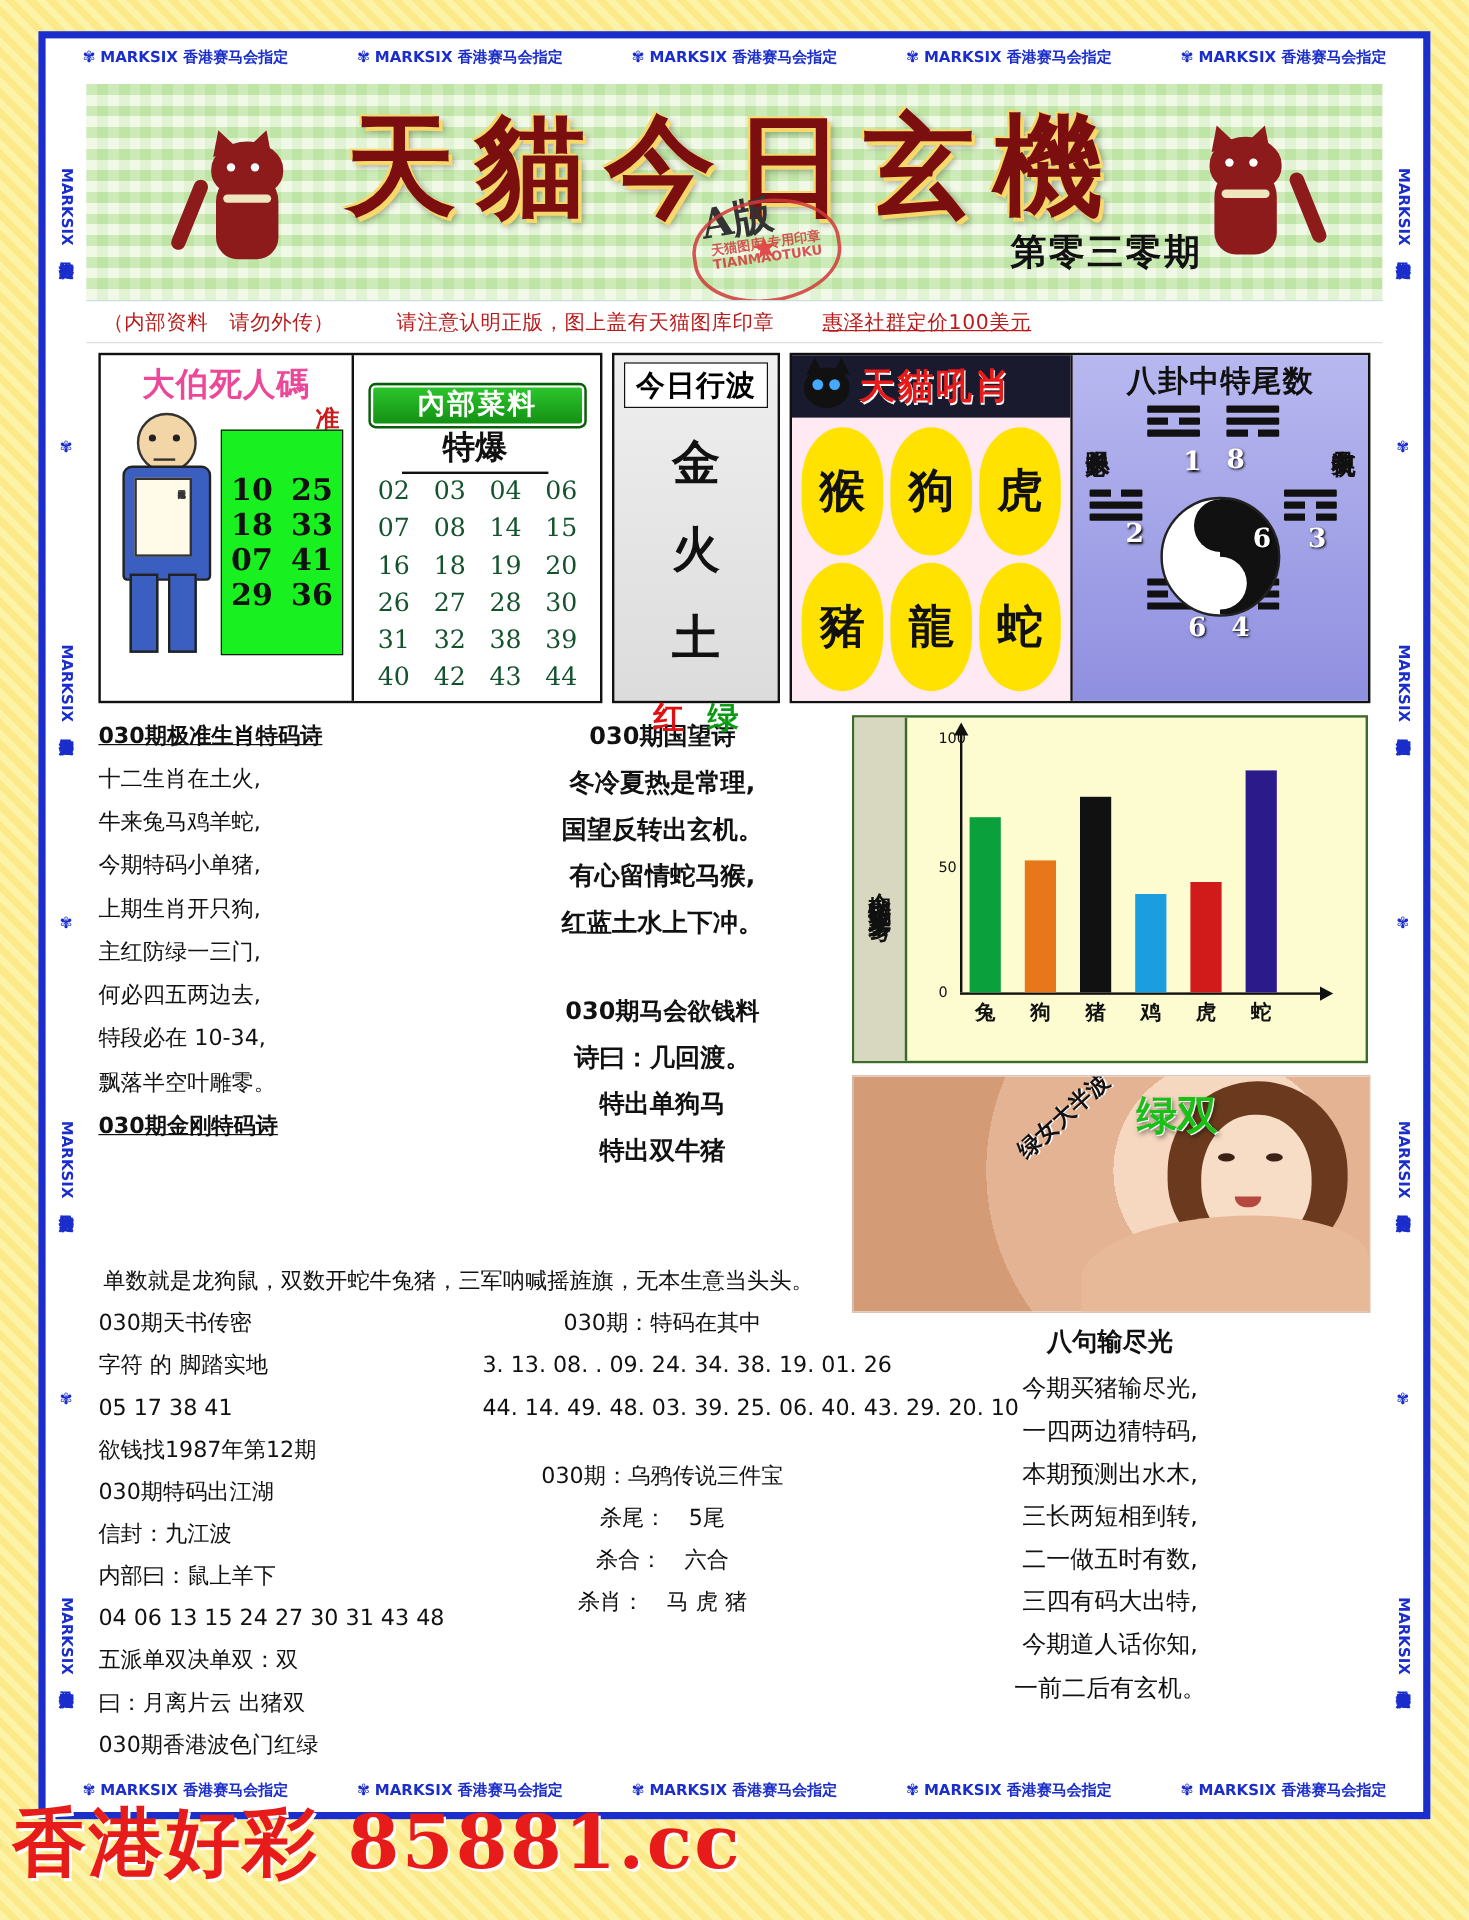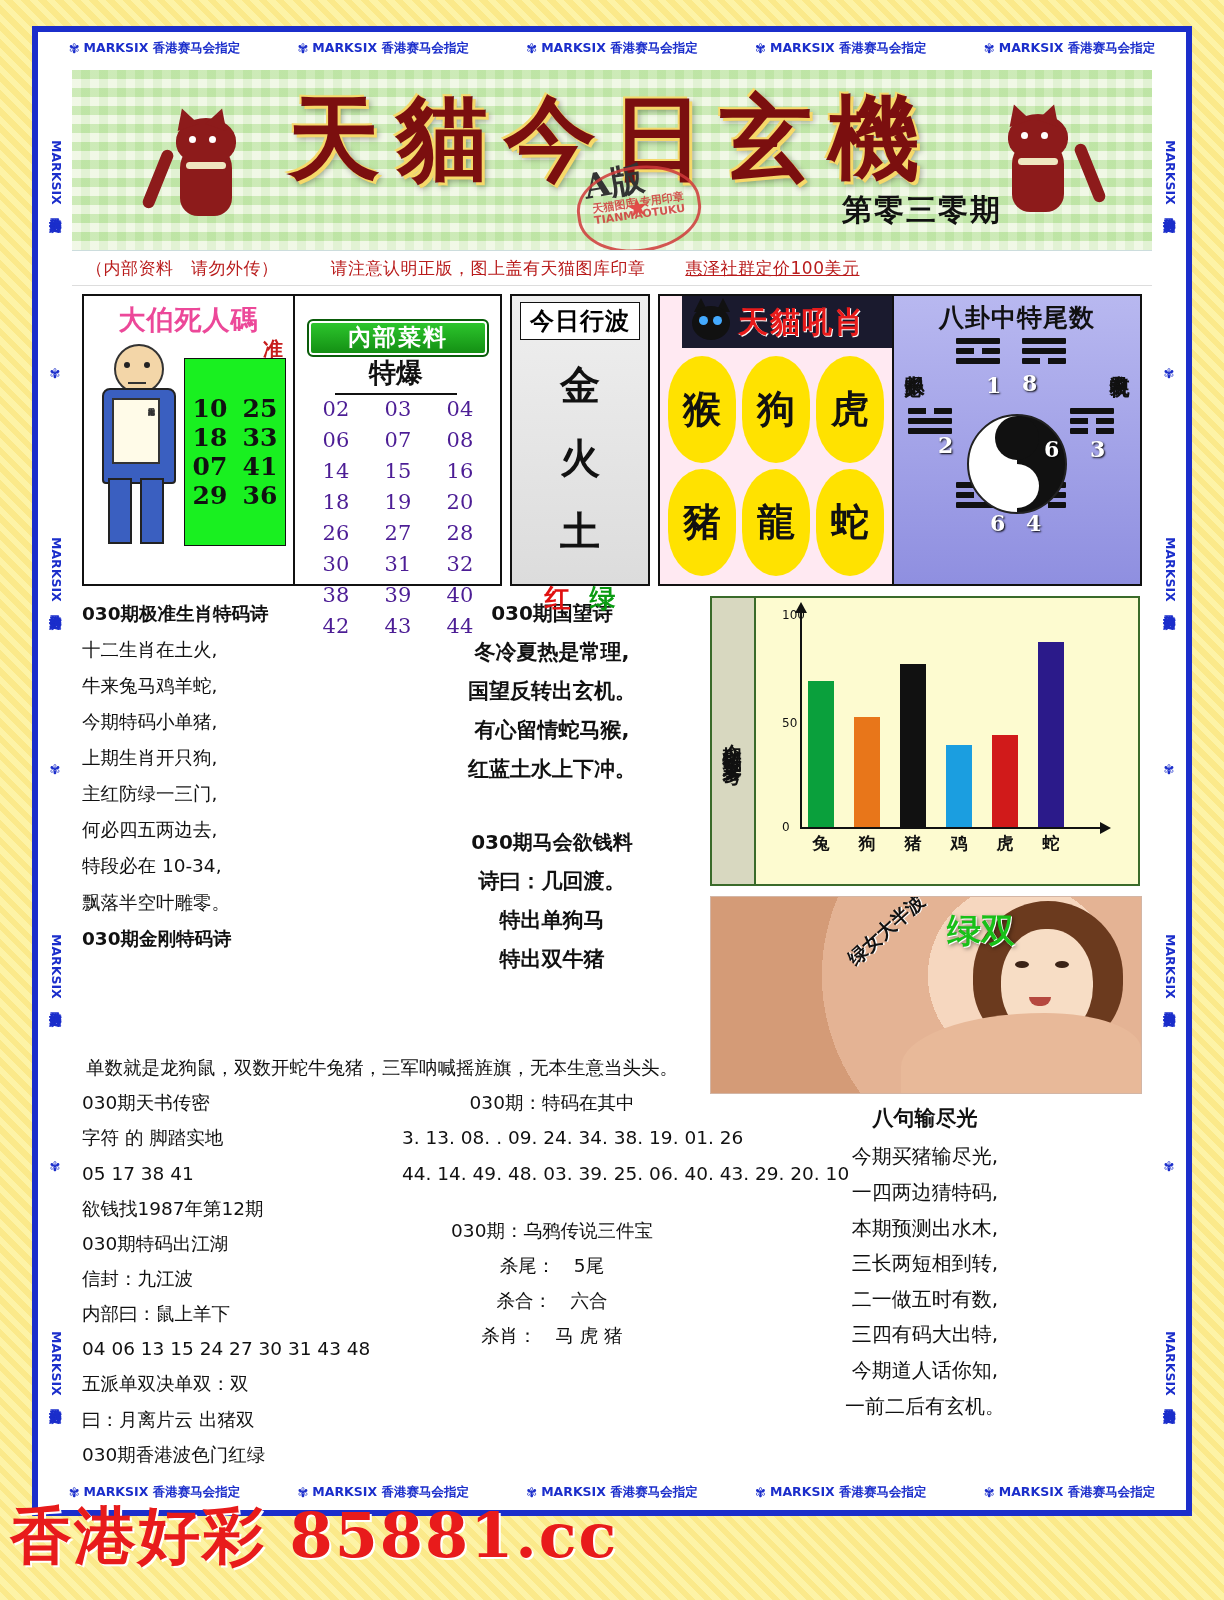--- a/index.html
+++ b/index.html
@@ -170,24 +170,24 @@
     box-shadow:inset 0 0 0 2px #fff;
   }
   .tebao{
     position:absolute;left:40px;top:42px;width:122px;
     text-align:center;font-family:"DejaVu Serif","Liberation Serif",serif;
     font-size:27px;font-weight:bold;color:#111;
     border-bottom:2px solid #111;padding-bottom:2px;
   }
   .grid44{
     position:absolute;left:10px;top:84px;width:186px;
-    display:grid;grid-template-columns:repeat(3,1fr);
+    display:grid;grid-template-columns:repeat(4,1fr);
     row-gap:7px;
     font-family:"DejaVu Serif","Liberation Serif",serif;
-    font-size:21px;color:#4c1d95;text-align:center;
+    font-size:21px;color:#14532d;text-align:center;
   }
   
   .p2{width:140px;background:linear-gradient(#efefef,#dcdcdc);text-align:center;}
   .p2 .hd{
     margin:6px 8px 0 8px;border:1px solid #111;background:#fff;
     font-family:"DejaVu Serif","Liberation Serif",serif;
     font-size:24px;font-weight:bold;padding:2px 0;letter-spacing:1px;
   }
   .p2 .el{
     font-family:"DejaVu Serif","Liberation Serif",serif;
@@ -198,21 +198,21 @@
     font-size:26px;font-weight:bold;
   }
   .p2 .colors .r{color:#e01010;margin-right:10px;}
   .p2 .colors .g{color:#0a9b12;}
   
   .p3{flex:1;display:flex;padding:0;}
   .p3 .zodiac{
     width:232px;background:#ffe9f2;border-right:2px solid #111;position:relative;
   }
   .zbar{
-    height:52px;background:#1a1a2e;position:relative;overflow:hidden;margin-left:22px;
+    height:52px;background:#1a1a2e;position:relative;overflow:hidden;
   }
   .zbar .catface{
     position:absolute;left:8px;top:4px;width:42px;height:44px;
   }
   .zbar .catface .h{position:absolute;left:2px;top:6px;width:38px;height:34px;background:#111;border-radius:50%;}
   .zbar .catface .e1,.zbar .catface .e2{position:absolute;top:16px;width:9px;height:9px;background:#4af;border-radius:50%;}
   .zbar .catface .e1{left:9px;} .zbar .catface .e2{left:23px;}
   .zbar .catface .ea{position:absolute;width:0;height:0;border-left:7px solid transparent;border-right:7px solid transparent;border-bottom:14px solid #111;top:-2px;}
   .zbar .catface .ea.l{left:4px;} .zbar .catface .ea.r{left:26px;}
   .zbar .ztitle{
@@ -258,21 +258,21 @@
   .vtxt{
     position:absolute;writing-mode:vertical-rl;
     font-family:"DejaVu Serif","Liberation Serif",serif;
     font-size:20px;font-weight:bold;color:#111;
   }
   
   .lower{display:flex;padding:4px 10px 8px 10px;box-sizing:border-box;}
   .col-a{width:320px;font-size:18.5px;line-height:1.95;color:#111;}
   .col-b{width:300px;text-align:center;font-size:19px;color:#111;}
   .col-c{flex:1;padding-left:8px;}
-  .col-a .hd,.col-b .hd{font-weight:bold;}
+  .col-a .hd,.col-b .hd{font-weight:bold;text-decoration:underline;}
   .b-title{font-size:20px;font-weight:bold;margin:4px 0 6px 0;}
   .b-line{font-size:21px;font-weight:bold;line-height:1.85;}
   .b-block2{margin-top:41px;}
   
   .chartbox{
     width:430px;height:290px;border:2px solid #3a6b2a;background:#fdfbd0;
     display:flex;box-sizing:border-box;
   }
   .chart-label{
     width:42px;background:#d8d8c0;border-right:2px solid #3a6b2a;

